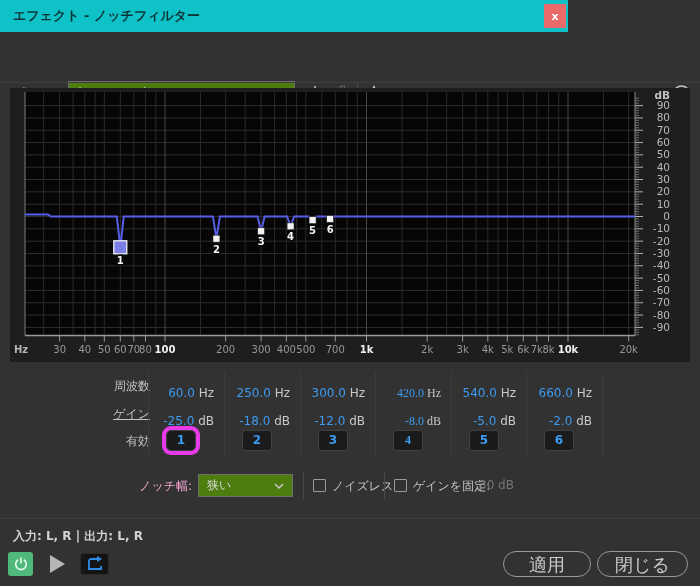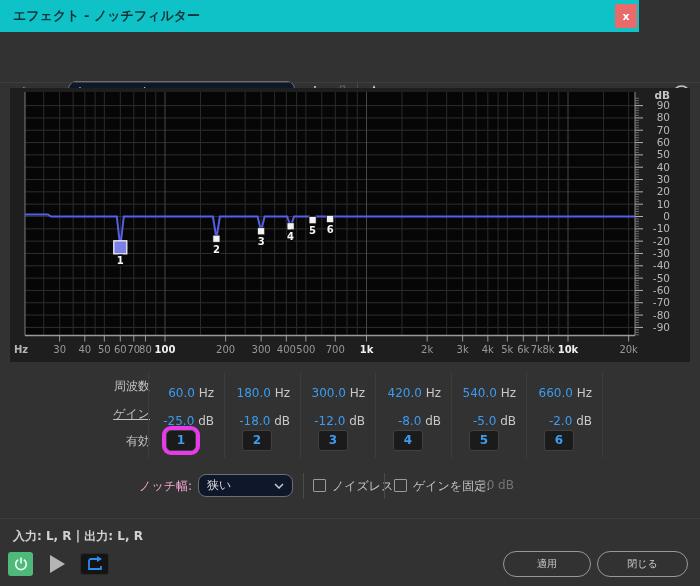--- a/index.html
+++ b/index.html
@@ -2,28 +2,28 @@
 <html><head>
 <meta charset="utf-8">
 <style>
   html,body{margin:0;padding:0;}
   body{
     width:700px;height:586px;position:relative;overflow:hidden;
     background:#323232;color:#c9c9c9;
     font-family:"DejaVu Sans","Liberation Sans",sans-serif;font-size:12px;
   }
   
-  .titlebar{position:absolute;left:0;top:0;width:639px;height:32px;background:#0fc2c8;}
+  .titlebar{position:absolute;left:0;top:0;width:568px;height:32px;background:#0fc2c8;}
   .titlebar .title{position:absolute;left:13px;top:0;line-height:32px;font-size:13px;font-weight:bold;color:#0d3538;}
   .close-btn{position:absolute;right:2px;top:4px;width:22px;height:24px;background:#e96a6a;color:#fff;
     font-size:11px;font-weight:bold;display:flex;align-items:center;justify-content:center;cursor:default;}
   
   .preset-row{position:absolute;left:0;top:32px;width:700px;height:50px;}
   .preset-label{position:absolute;left:13px;top:50px;line-height:22px;color:#c9c9c9;}
-  .dropdown{position:absolute;background:#0f172a;border:1px solid #6e6e6e;border-radius:8px;
+  .dropdown{position:absolute;background:#4d7c0f;border:1px solid #6e6e6e;border-radius:0;
     display:flex;align-items:center;padding:0 8px;color:#dadada;box-sizing:border-box;}
   .dropdown .chev{margin-left:auto;}
   #preset-dd{left:68px;top:49px;width:227px;height:24px;}
   .icon-btn{position:absolute;width:24px;height:24px;top:49px;display:flex;align-items:center;justify-content:center;background:transparent;border:none;padding:0;}
   .vsep{position:absolute;width:1px;background:#4a4a4a;}
   .row-sep{position:absolute;left:0;width:700px;height:1px;background:#3e3e3e;}
   
   .graph-panel{position:absolute;left:10px;top:88px;width:680px;height:274px;background:#1e1e1e;}
   .graph-panel svg{display:block;}
   
@@ -48,21 +48,21 @@
   .dim-value{position:absolute;top:8px;color:#747474;}
   
   .status{position:absolute;left:13px;top:528px;font-weight:bold;color:#d2d2d2;}
   .power-btn{position:absolute;left:8px;top:552px;width:25px;height:24px;background:#4fb97b;border:none;border-radius:3px;
     display:flex;align-items:center;justify-content:center;padding:0;}
   .play-btn{position:absolute;left:50px;top:555px;width:0;height:0;
     border-left:15px solid #b5b5b5;border-top:9px solid transparent;border-bottom:9px solid transparent;}
   .loop-btn{position:absolute;left:80px;top:553px;width:29px;height:22px;background:#141414;border:1px solid #2a2a2a;border-radius:3px;
     display:flex;align-items:center;justify-content:center;padding:0;box-sizing:border-box;}
   .pill-btn{position:absolute;top:551px;height:26px;background:transparent;border:1px solid #989898;border-radius:13px;
-    color:#cccccc;font-size:10px;font-family:inherit;box-sizing:border-box;}
+    color:#cccccc;font-size:18px;font-family:inherit;box-sizing:border-box;}
   #apply-btn{left:503px;width:88px;} #close-btn2{left:597px;width:91px;}
 </style>
 </head>
 <body>
 
 <div class="titlebar">
   <span class="title">エフェクト - ノッチフィルター</span>
   <div class="close-btn">
     <span>x</span>
   </div>
@@ -363,30 +363,30 @@
   <div class="row-label" id="lbl-freq">周波数</div>
   <div class="row-label" id="lbl-gain">ゲイン</div>
   <div class="row-label" id="lbl-enab">有効</div>
   <div id="band-columns">
       <div class="band-col" style="left: 148px; width: 76px;">
         <div class="cell c-freq"><span class="num">60.0</span><span class="unit"> Hz</span></div>
         <div class="cell c-gain"><span class="num">-25.0</span><span class="unit"> dB</span></div>
         <div class="enable-btn sel">1</div>
       </div>
       <div class="band-col" style="left: 224px; width: 76px;">
-        <div class="cell c-freq"><span class="num">180.0</span><span class="unit"> Hz</span></div>
+        <div class="cell c-freq"><span class="num">250.0</span><span class="unit"> Hz</span></div>
         <div class="cell c-gain"><span class="num">-18.0</span><span class="unit"> dB</span></div>
         <div class="enable-btn">2</div>
       </div>
       <div class="band-col" style="left: 300px; width: 75px;">
         <div class="cell c-freq"><span class="num">300.0</span><span class="unit"> Hz</span></div>
         <div class="cell c-gain"><span class="num">-12.0</span><span class="unit"> dB</span></div>
         <div class="enable-btn">3</div>
       </div>
-      <div class="band-col" style="left: 375px; width: 76px;">
+      <div class="band-col" style="left: 375px; width: 76px; font-family: Liberation Serif, serif;">
         <div class="cell c-freq"><span class="num">420.0</span><span class="unit"> Hz</span></div>
         <div class="cell c-gain"><span class="num">-8.0</span><span class="unit"> dB</span></div>
         <div class="enable-btn">4</div>
       </div>
       <div class="band-col" style="left: 451px; width: 75px;">
         <div class="cell c-freq"><span class="num">540.0</span><span class="unit"> Hz</span></div>
         <div class="cell c-gain"><span class="num">-5.0</span><span class="unit"> dB</span></div>
         <div class="enable-btn">5</div>
       </div>
       <div class="band-col" style="left: 526px; width: 76px;">

